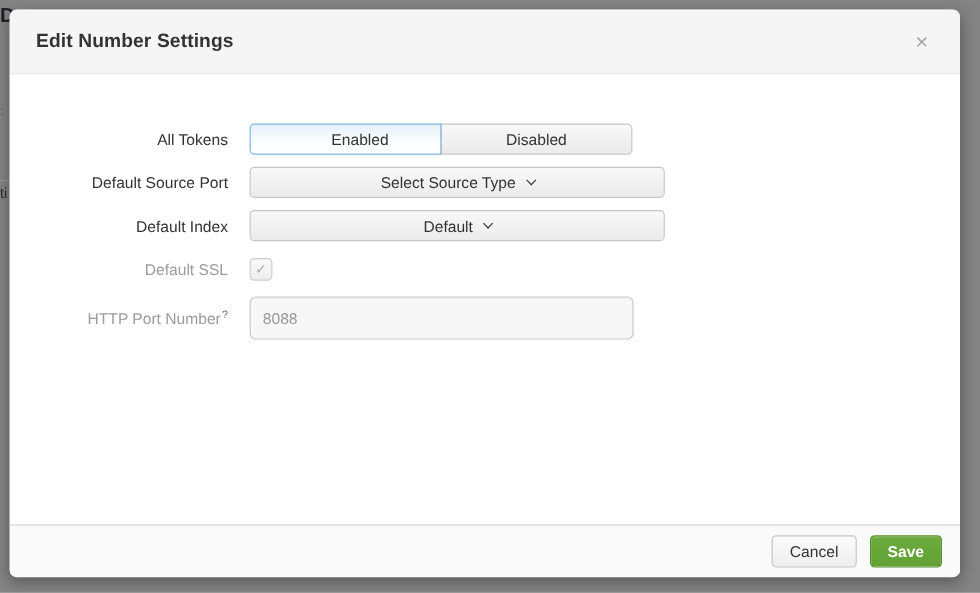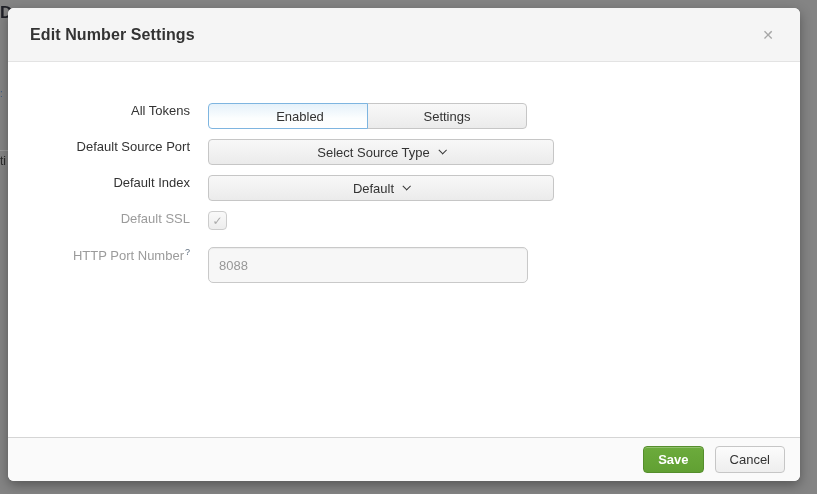--- a/index.html
+++ b/index.html
@@ -53,21 +53,21 @@
     padding: 4px;
   }
   .modal-body {
     flex: 1 1 auto;
     background: #ffffff;
     padding-top: 41px;
     padding-left: 20px;
   }
   .form-row {
     display: flex;
-    align-items: flex-start;
+    align-items: center;
     margin-bottom: 10px;
     min-height: 26px;
   }
   .form-label {
     width: 162px;
     flex: 0 0 162px;
     text-align: right;
     font-size: 13px;
     color: #333333;
     padding-right: 0;
@@ -183,21 +183,21 @@
     <div class="modal-title">Edit Number Settings</div>
     <div class="modal-close">✕</div>
   </div>
 
   <div class="modal-body">
 
     <div class="form-row">
       <label class="form-label">All Tokens</label>
       <div class="form-control btn-group">
         <button class="btn active">Enabled</button>
-        <button class="btn">Settings</button>
+        <button class="btn">Disabled</button>
       </div>
     </div>
 
     <div class="form-row">
       <label class="form-label">Default Source Port</label>
       <div class="form-control">
         <button class="btn dropdown">
           <span>Select Source Type</span>
           <span class="chevron"></span>
         </button>
@@ -228,17 +228,17 @@
         <span>HTTP Port Number</span><sup>?</sup>
       </label>
       <div class="form-control">
         <input class="text-input" type="text" readonly="" value="8088" style="">
       </div>
     </div>
 
   </div>
 
   <div class="modal-footer">
+    <button class="btn-footer btn-cancel">Cancel</button>
     <button class="btn-footer btn-save">Save</button>
-    <button class="btn-footer btn-cancel">Cancel</button>
   </div>
 
 </div>
 
 </body></html>

